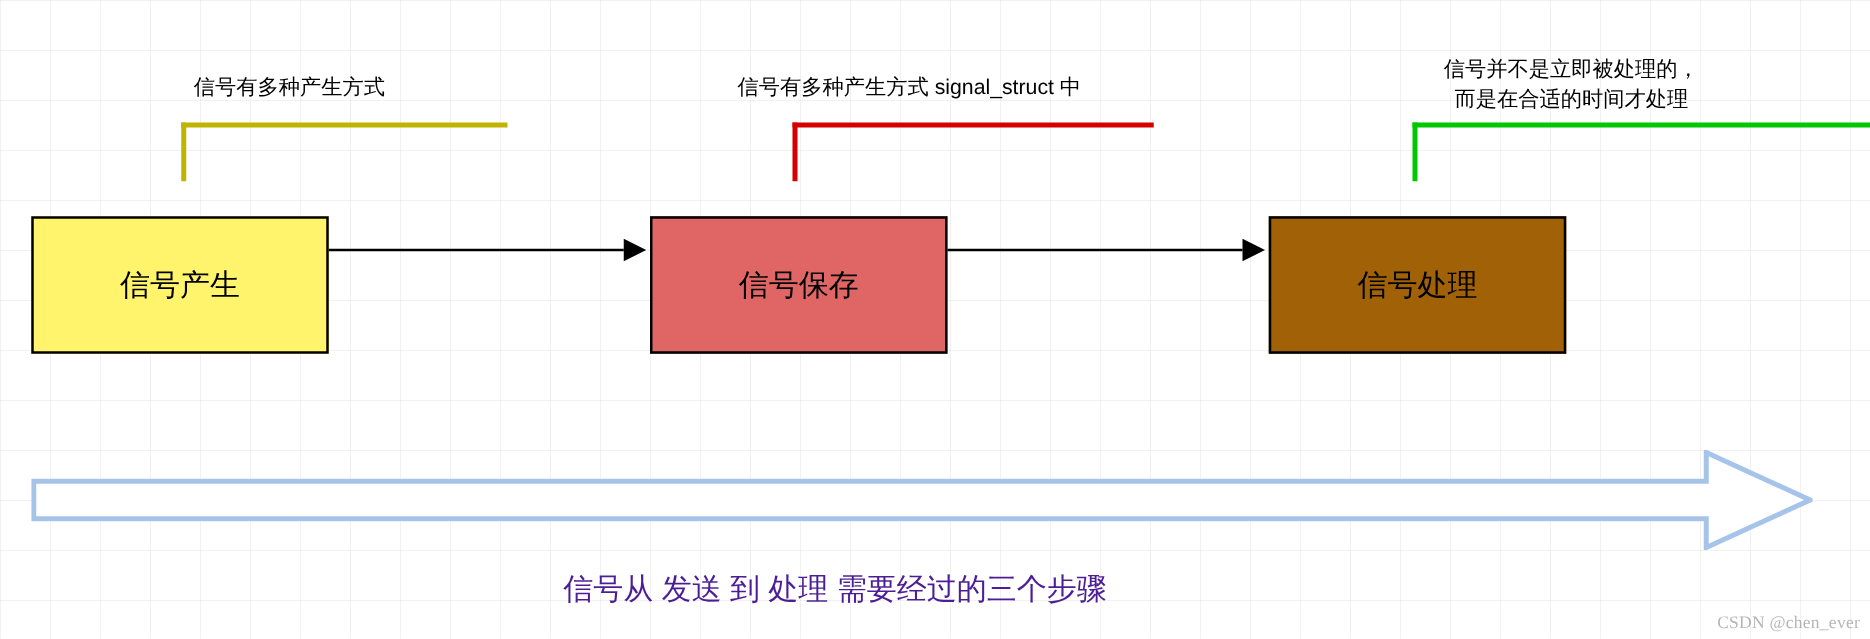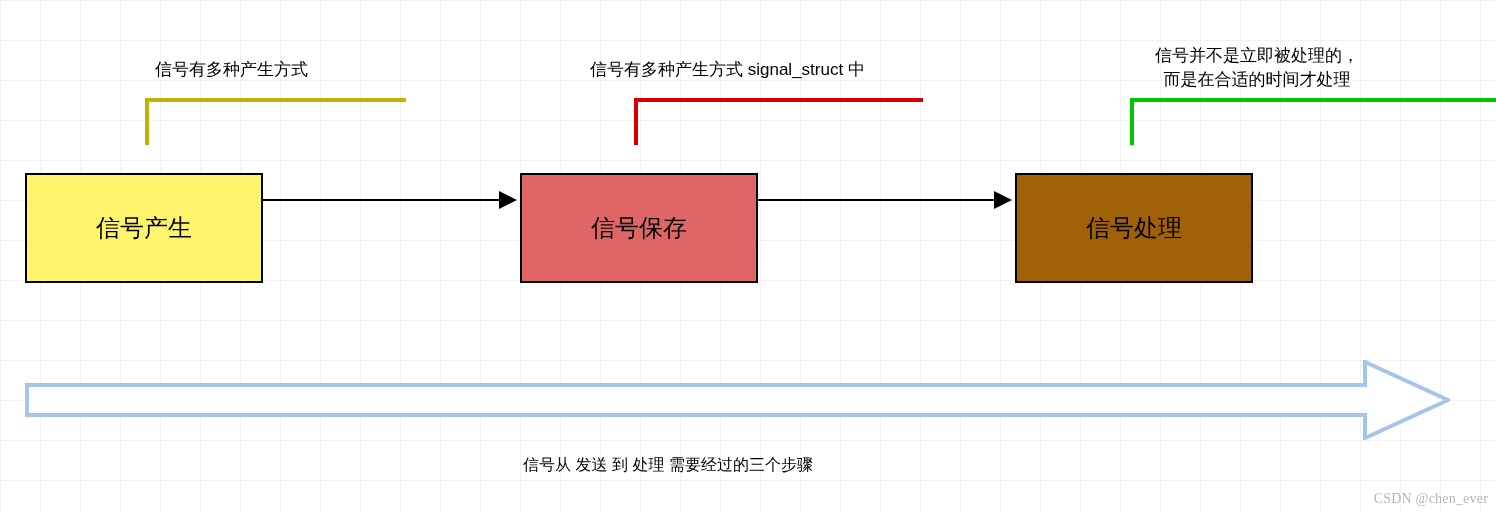--- a/index.html
+++ b/index.html
@@ -86,22 +86,22 @@
       width: 1425px;
       height: 80px;
     }
 
     .caption {
       position: absolute;
       left: 0;
       top: 455px;
       width: 1336px;
       text-align: center;
-      font-size: 16px;
-      color: #000000;
+      font-size: 24px;
+      color: #4c1d95;
     }
 
     .watermark {
       position: absolute;
       right: 8px;
       bottom: 4px;
       font-size: 14px;
       color: rgba(120,120,120,0.55);
       letter-spacing: 0.2px;
       font-family: Liberation Serif, serif;

